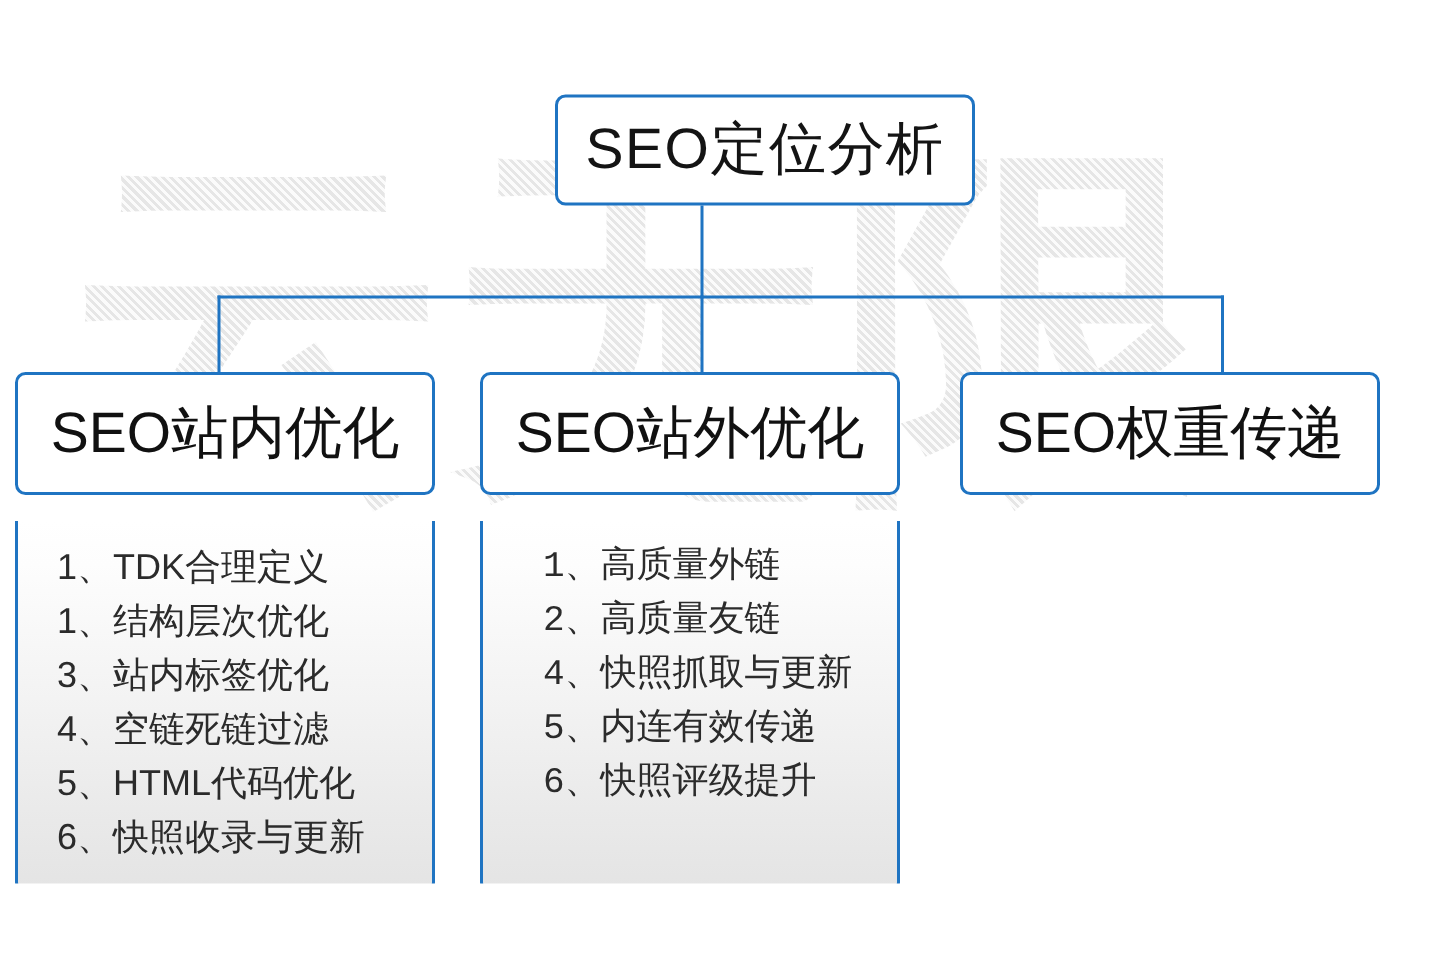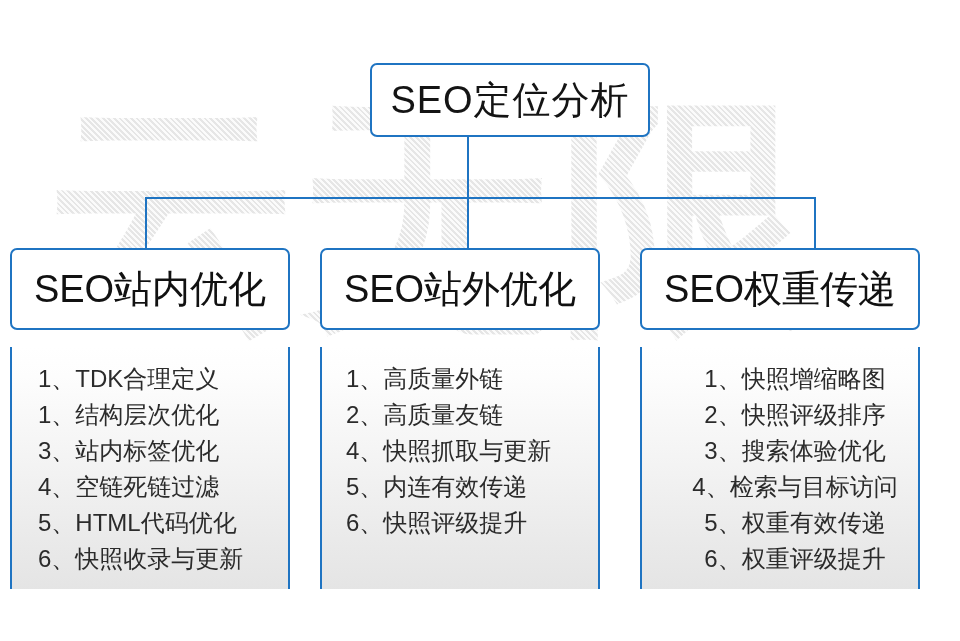--- a/index.html
+++ b/index.html
@@ -102,21 +102,21 @@
   }
   .item{
     font-size:24px;
     color:#2b2b2b;
     line-height:36px;
     padding-left:26px;
     white-space:nowrap;
     letter-spacing:0px;
   }
   .col-3 .item{padding-left:30px;}
-  .col-2 .item{padding-left:24px;}
+  .col-2 .item{padding-left:40px;font-family:Liberation Mono, monospace;}
 </style>
 </head>
 <body>
 
 <div id="root">
 
   <div class="wm-layer">
     <div class="wm-text">云无限</div>
   </div>
 
@@ -154,23 +154,15 @@
       <div class="item">4、快照抓取与更新</div>
       <div class="item">5、内连有效传递</div>
       <div class="item">6、快照评级提升</div>
     </div>
   </div>
 
   <div class="col col-3">
     <div class="col-head">
       <span class="htitle">SEO权重传递</span>
     </div>
-    <div class="col-body">
-      <div class="item">1、快照增缩略图</div>
-      <div class="item">2、快照评级排序</div>
-      <div class="item">3、搜索体验优化</div>
-      <div class="item">4、检索与目标访问</div>
-      <div class="item">5、权重有效传递</div>
-      <div class="item">6、权重评级提升</div>
-    </div>
   </div>
 
 </div>
 
 </body></html>

